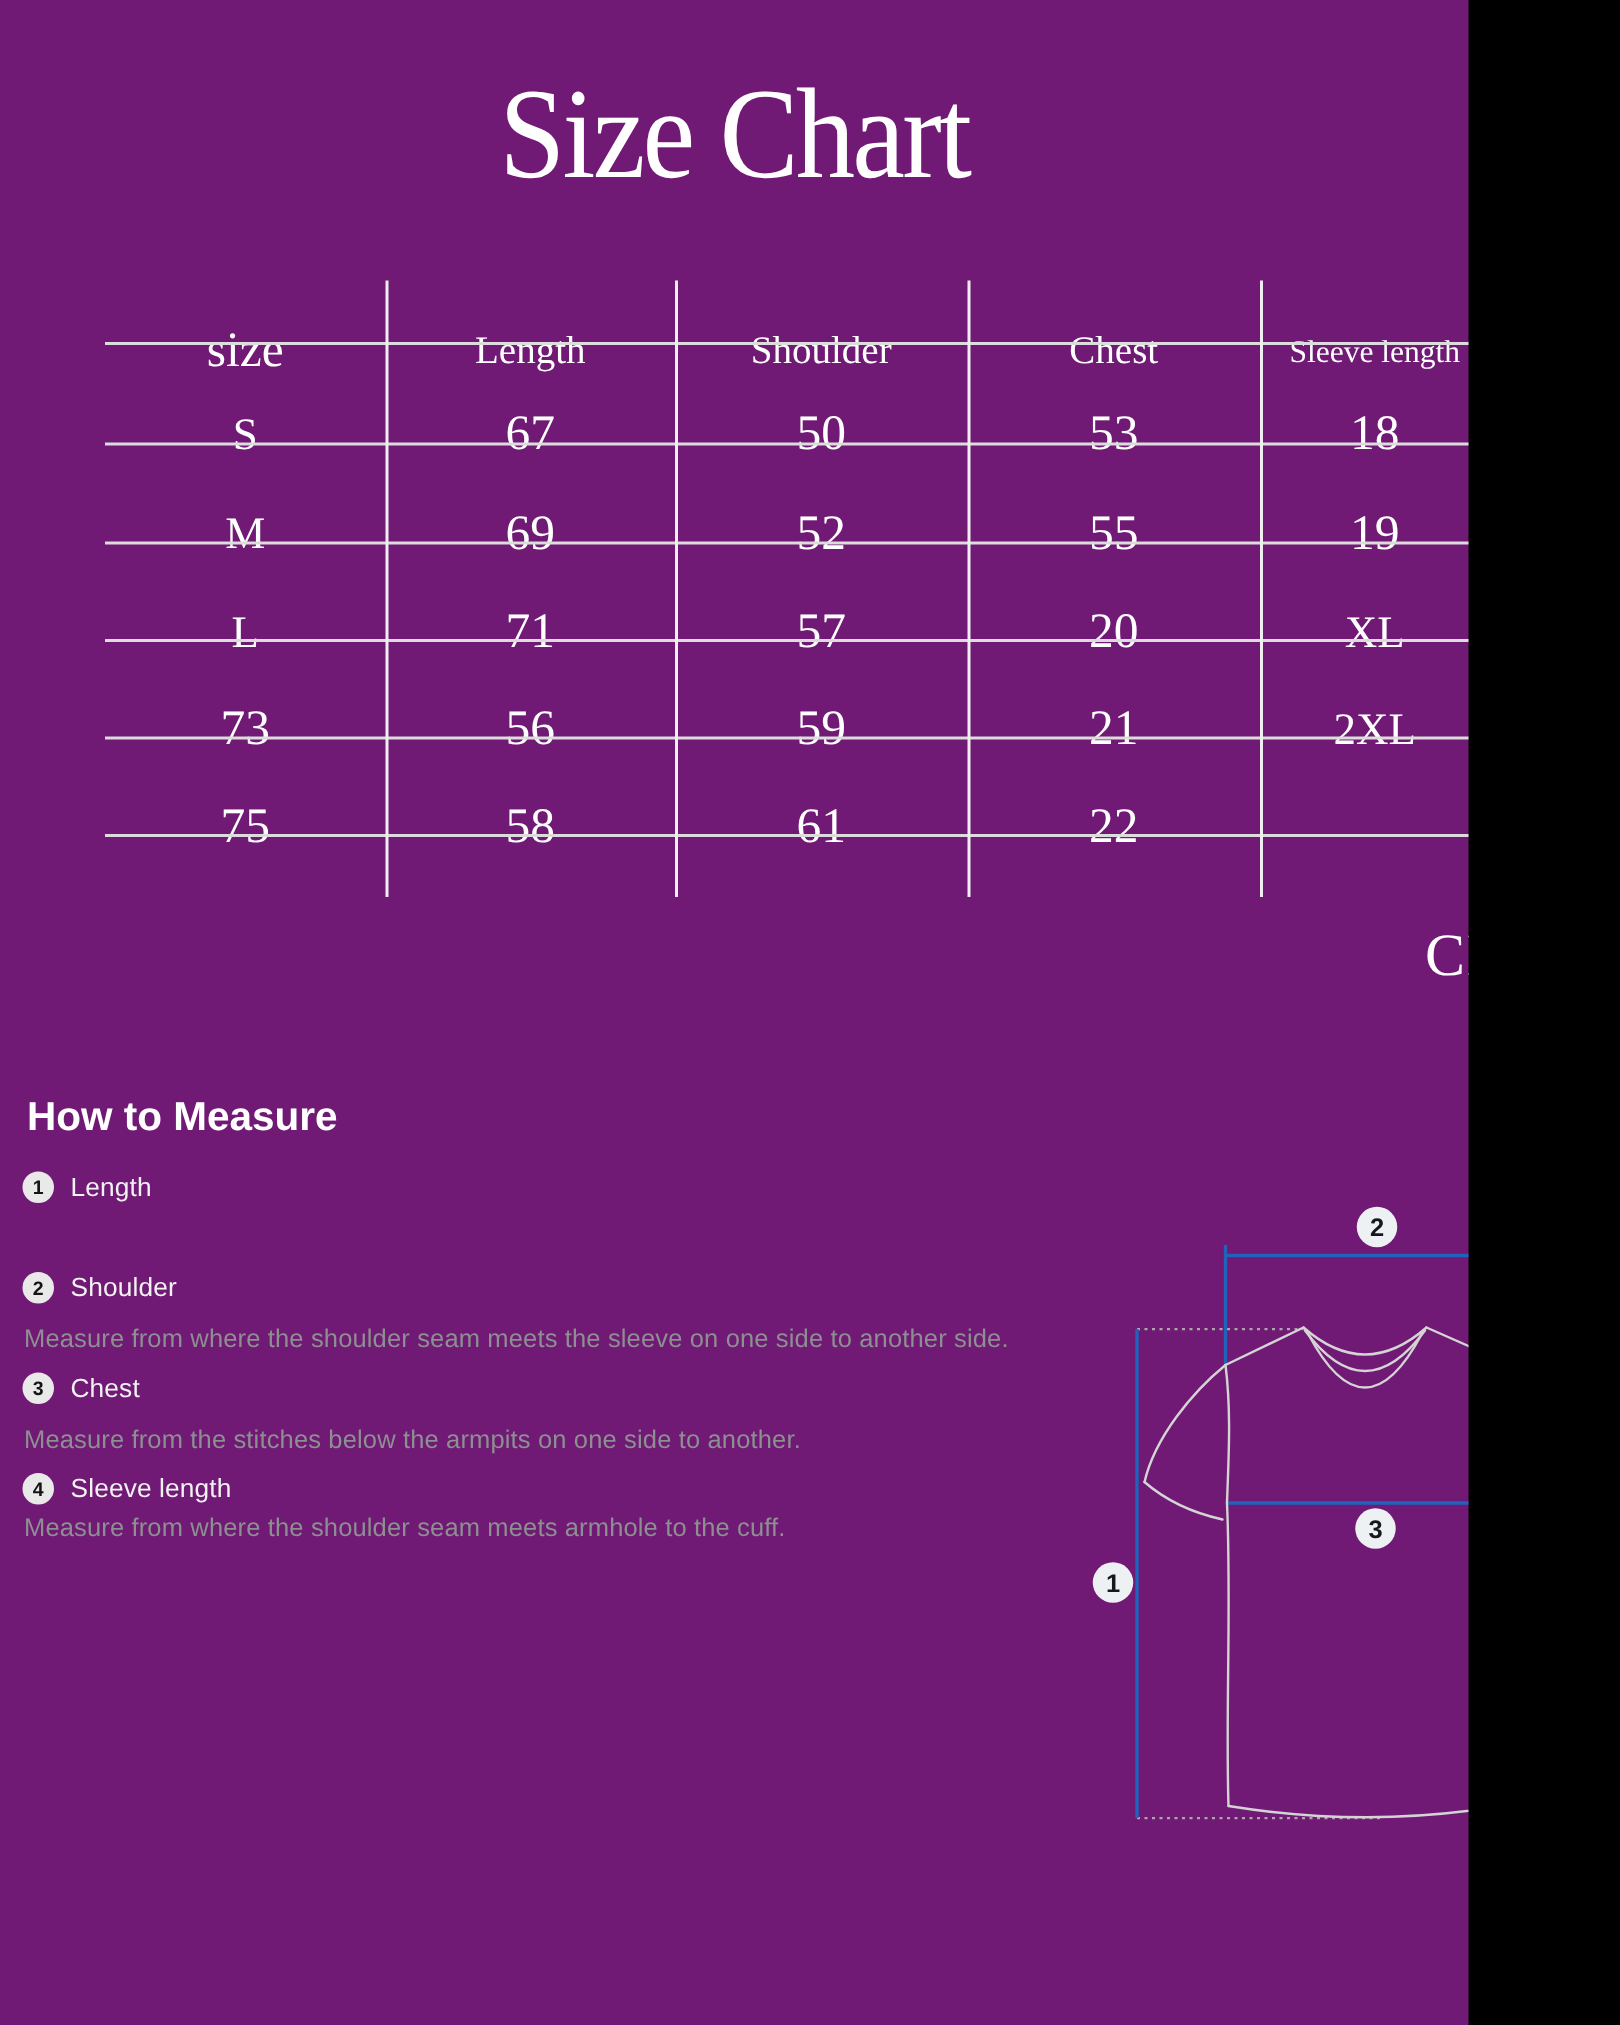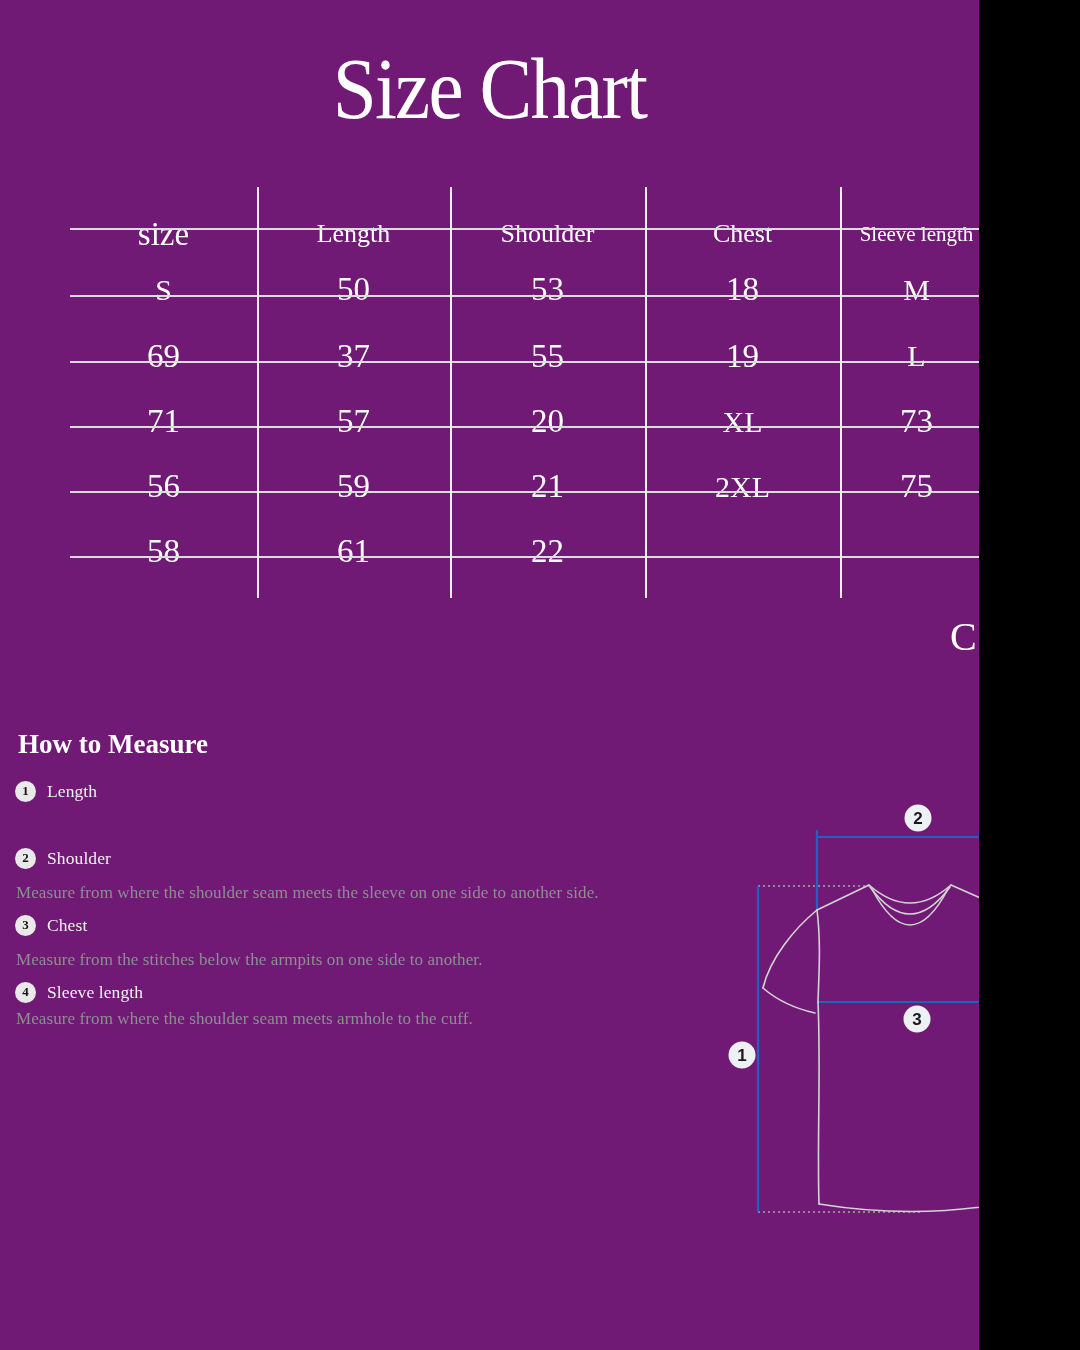--- a/index.html
+++ b/index.html
@@ -21,21 +21,21 @@
   .th-sleeve{font-size:21px;}
   .td-size{font-size:30px;}
   .td-num{font-size:33px;}
 
   .hline{position:absolute;left:70px;width:923px;height:2px;background:#dcdcdc;}
   .vline{position:absolute;width:2px;background:#efefef;top:187px;height:411px;}
 
   .unit{position:absolute;left:950px;top:613px;font-size:40px;letter-spacing:1px;}
 
   
-  .sans{font-family:Liberation Serif, serif;}
+  .sans{font-family:Liberation Sans, sans-serif;}
   .htm-heading{position:absolute;left:18px;top:729px;font-size:27px;font-weight:700;
                color:#fff;letter-spacing:0;}
   .m-label{position:absolute;left:15px;display:flex;align-items:center;gap:11px;height:22px;}
   .m-badge{width:21px;height:21px;border-radius:50%;background:#e9e9e9;color:#141414;
            display:flex;align-items:center;justify-content:center;
            font-size:13px;font-weight:700;flex:0 0 21px;}
   .m-label-text{font-size:17.5px;font-weight:500;color:#f2f2f2;letter-spacing:.1px;}
   .m-desc{position:absolute;left:16px;font-size:17px;color:#8d8f91;letter-spacing:.1px;height:22px;
           display:flex;align-items:center;}
 
@@ -59,27 +59,28 @@
   <div class="title">Size Chart</div>
 
   <div class="size-table">
     <div class="cell th-size">size</div>
     <div class="cell th-mid">Length</div>
     <div class="cell th-mid">Shoulder</div>
     <div class="cell th-mid">Chest</div>
     <div class="cell th-sleeve">Sleeve length</div>
 
     <div class="cell td-size">S</div>
+    <div class="cell td-num">67</div>
     <div class="cell td-num">50</div>
     <div class="cell td-num">53</div>
     <div class="cell td-num">18</div>
 
     <div class="cell td-size">M</div>
     <div class="cell td-num">69</div>
-    <div class="cell td-num">37</div>
+    <div class="cell td-num">52</div>
     <div class="cell td-num">55</div>
     <div class="cell td-num">19</div>
 
     <div class="cell td-size">L</div>
     <div class="cell td-num">71</div>
     <div class="cell td-num">57</div>
     <div class="cell td-num">20</div>
 
     <div class="cell td-size">XL</div>
     <div class="cell td-num">73</div>

